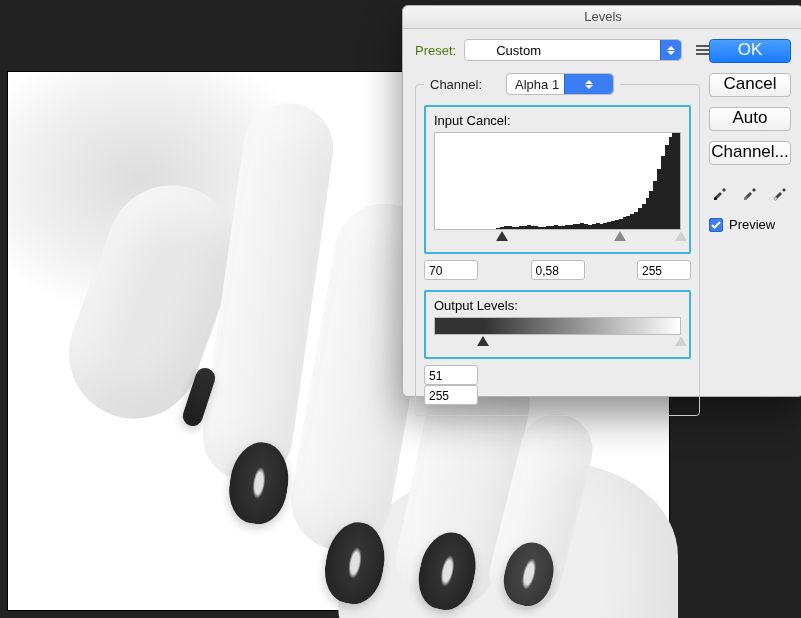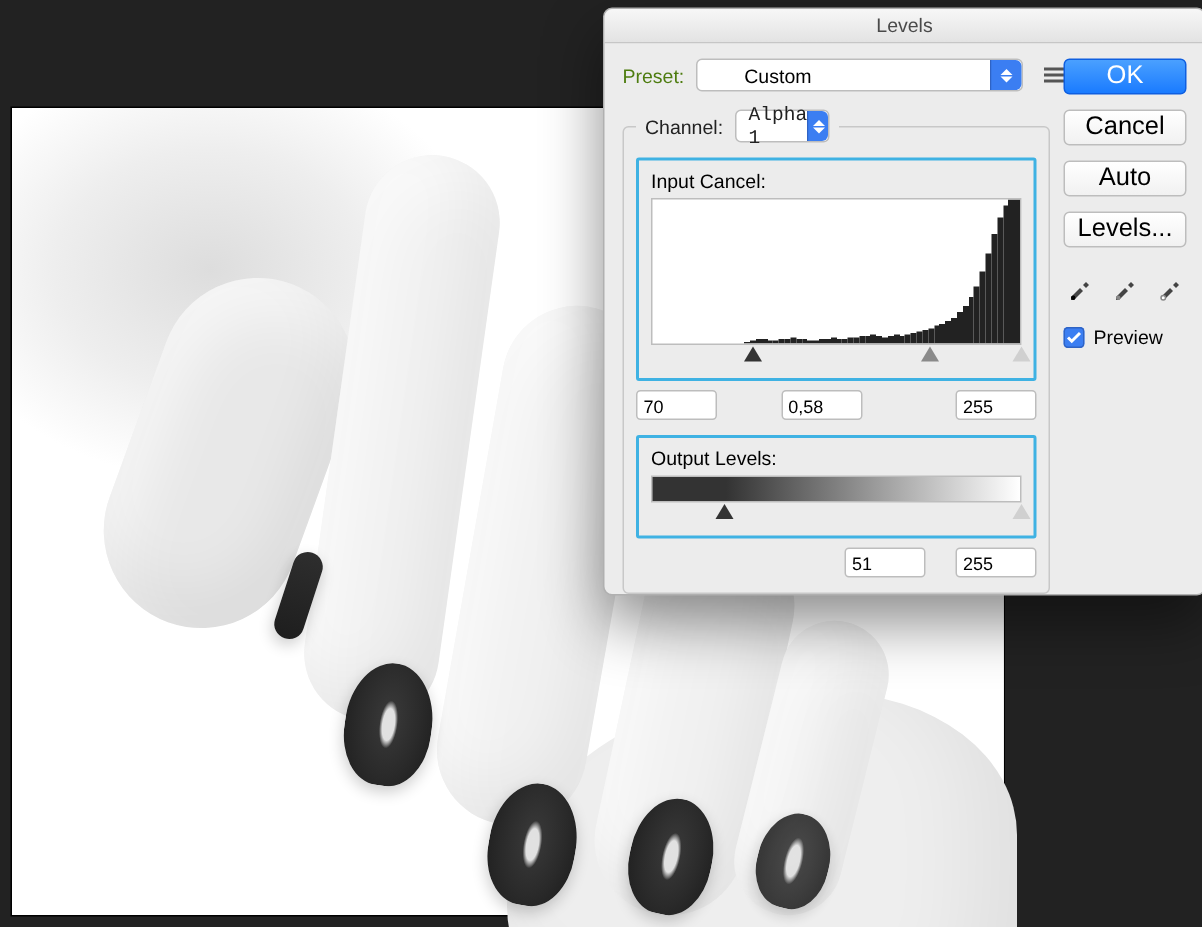--- a/index.html
+++ b/index.html
@@ -136,21 +136,21 @@
 
   fieldset.section {
     border:1px solid #c8c8c8;
     border-radius:4px;
     margin:0 0 0 0;
     padding:6px 8px 10px;
     width: 285px;
     box-sizing:border-box;
   }
   fieldset.section legend { padding:0 6px; color:#222; }
-  .channel-select { width:63px; justify-content:space-between; margin-left:4px;font-family:Liberation Mono, monospace;}
+  .channel-select { width:108px; justify-content:space-between; margin-left:4px;}
   .channel-select span{ flex:1; }
 
   .panel {
     border:2px solid #3fb2e3;
     background:#ececec;
     border-radius:2px;
     padding:6px 8px 8px;
     margin-top:4px;
   }
   .panel + .three-inputs { margin-top:6px; }
@@ -186,34 +186,34 @@
     width:100%;
     align-items:flex-end;
   }
   .numbox {
     width:54px; height:20px;
     background:#fff; border:1px solid #bdbdbd; border-radius:3px;
     padding:0 4px; font-size:12px; line-height:20px;
     box-sizing:border-box;
   }
   .numbox.center { text-align:left; }
-  .numbox.right  { text-align:left;margin-left:20px; }
+  .numbox.right  { text-align:left; }
 
   .grad {
     height:16px;
     border:1px solid #bdbdbd;
     background:linear-gradient(90deg,#000,#fff);
     position:relative;
     overflow:hidden;
   }
   .grad-mask {
     position:absolute; left:0; top:0; bottom:0; width:20%;
     background:#333;
   }
-  .two-inputs { display:flex; justify-content:flex-end; margin-top:6px; }
+  .two-inputs { display:flex; justify-content:flex-end; margin-top:6px;flex-direction:column; }
 
   
   .right-col {
     position:absolute;
     right:12px;
     top:10px;
     width:82px;
     display:flex;
     flex-direction:column;
     gap:10px;
@@ -240,21 +240,21 @@
     display:flex; align-items:center; justify-content:center;
   }
   .eyedropper svg { width:18px; height:18px; }
   .preview-row { display:flex; align-items:center; gap:6px; margin-top:4px; }
   .checkbox {
     width:14px; height:14px; border-radius:3px;
     background:#3b7ef2; display:flex; align-items:center; justify-content:center;
     box-shadow: inset 0 0 0 1px #2f63c4;
   }
   .checkbox svg { width:10px; height:10px; }
-  .channel-legend { display:flex; align-items:center; gap:4px; }
+  .channel-legend { display:flex; align-items:center; gap:20px; }
 </style>
 </head>
 <body>
 
 <div class="canvas">
   <div class="bg-soft"></div>
   <div class="palm"></div>
   <div class="finger thumb"></div>
   <div class="finger idx"></div>
   <div class="finger mid"></div>
@@ -392,21 +392,21 @@
       <div class="two-inputs">
         <div class="numbox">51</div>
         <div class="numbox right">255</div>
       </div>
     </fieldset>
 
     <div class="right-col">
       <div class="btn primary">OK</div>
       <div class="btn">Cancel</div>
       <div class="btn">Auto</div>
-      <div class="btn">Levels...</div>
+      <div class="btn">Channel...</div>
 
       <div class="eyedrops">
         <div class="eyedropper">
           <svg viewBox="0 0 18 18">
               <path d="M3 15l6-6 2 2-6 6H3v-2z" fill="#444"></path>
               <path d="M11 7l2-2 2 2-2 2z" fill="#444"></path>
               <circle cx="4.5" cy="15.5" r="1.5" fill="#000"></circle>
             </svg>
         </div>
         <div class="eyedropper">

